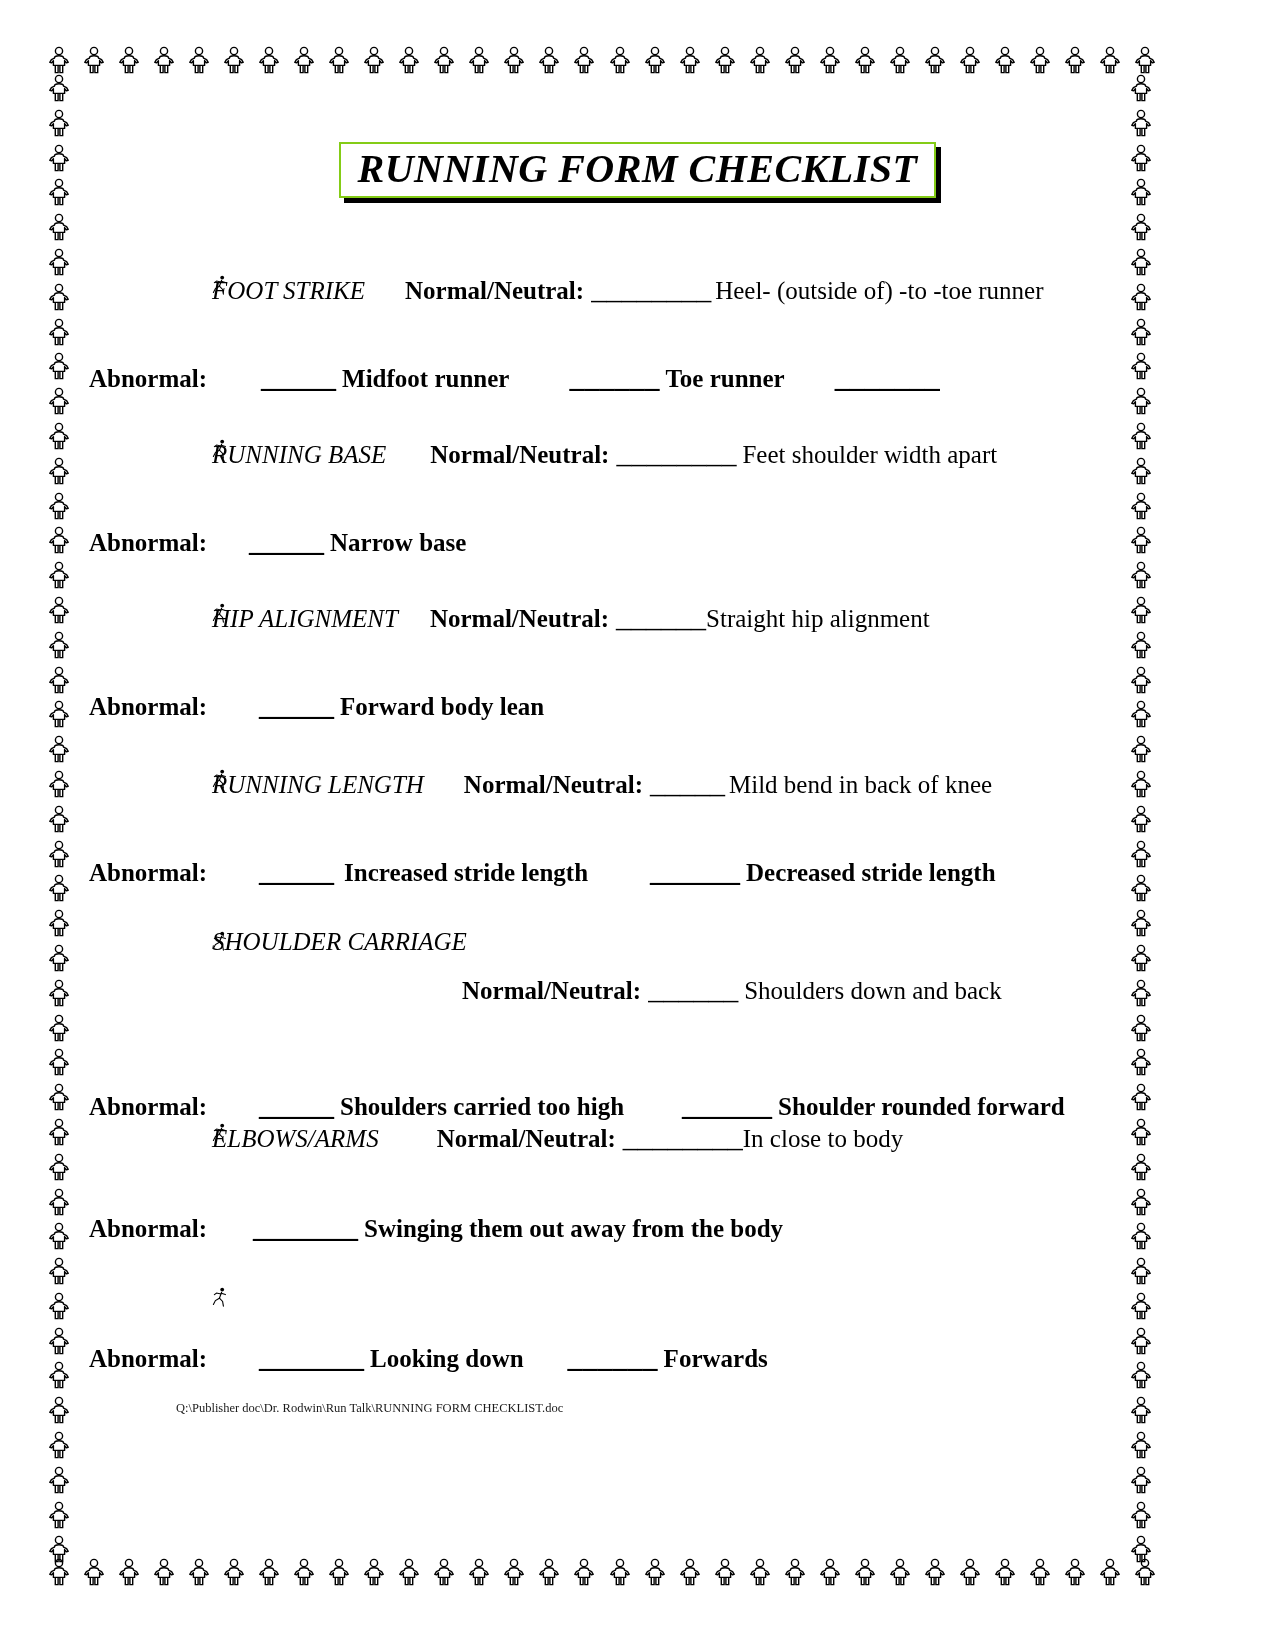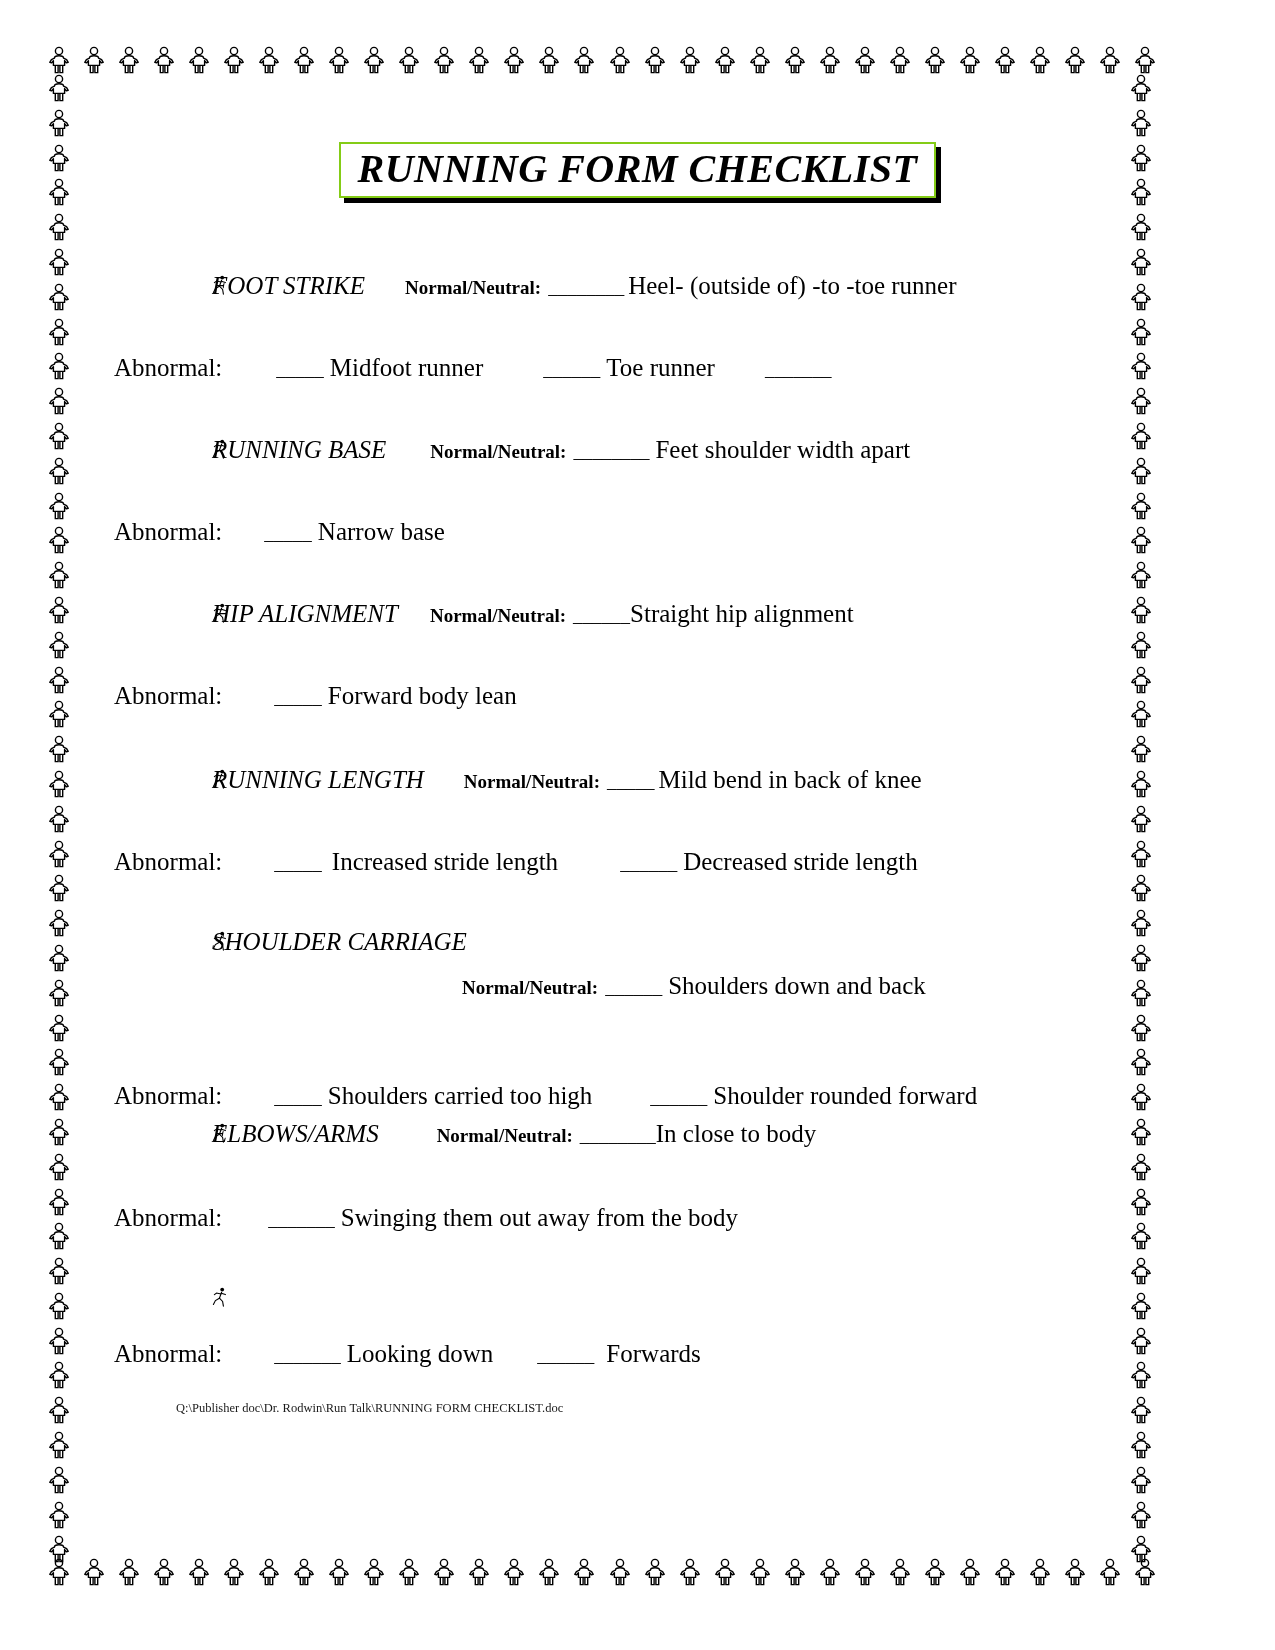--- a/index.html
+++ b/index.html
@@ -99,38 +99,39 @@
   }
   .runner-svg { display: block; width: 20px; height: 22px; }
 
   .sec-name {
     font-style: italic;
     font-size: 25px;
     white-space: nowrap;
   }
   .nn-label {
     font-weight: bold;
-    font-size: 19px;
+    font-size: 25px;
     white-space: nowrap;
   }
   .nn-desc {
     font-size: 25px;
     white-space: nowrap;
   }
   .blank {
-    font-size: 19px;
+    font-size: 30px;
     white-space: pre;
   }
 
   .row-abnormal {
     display: flex;
     align-items: baseline;
-    padding-left: 114px;
+    padding-left: 89px;
     font-size: 25px;
     white-space: nowrap;
+    font-weight: bold;
   }
   .abn-label { white-space: nowrap; }
 
   
   .footer-path {
     position: absolute;
     left: 176px;
     top: 1401px;
     font-size: 12.5px;
     font-family: "Liberation Serif", "DejaVu Serif", serif;
@@ -1512,18 +1513,18 @@
             <path d="M9.4 12.2 L12.6 15.4 L13.4 20.2" fill="none"></path>
             <path d="M9.4 12.2 L5.4 14.6 L3.4 18.4" fill="none"></path>
           </g>
         </svg>
       </span>
       <div class="row-abnormal" style="margin-top: 56px;">
         <span class="abn-label">Abnormal:</span>
         <span class="blank" style="margin-left: 52px;">_______</span>
         <span style="margin-left: 6px;">Looking down</span>
         <span class="blank" style="margin-left: 44px;">______</span>
-        <span style="margin-left: 12px;">Forwards</span>
+        <span style="margin-left: 6px;">Forwards</span>
       </div>
     </div>
   </div>
 
 <div class="footer-path">Q:\Publisher doc\Dr. Rodwin\Run Talk\RUNNING FORM CHECKLIST.doc</div>
 
 </body></html>

